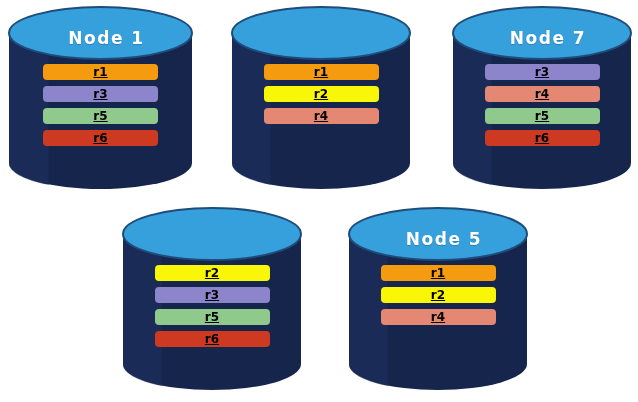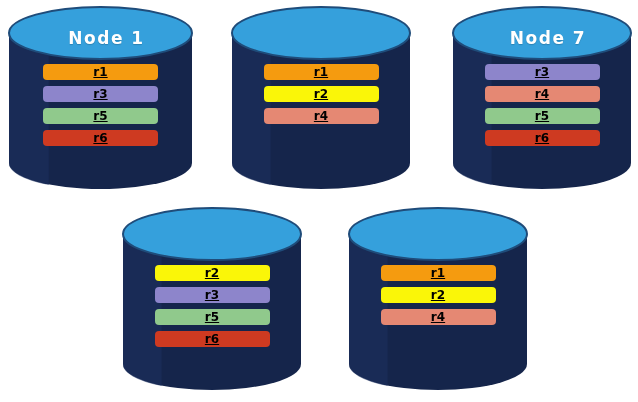--- a/index.html
+++ b/index.html
@@ -117,19 +117,20 @@
         <div class="replica-bar" style="width: 115px; height: 16px; font-size: 12px; background: rgb(144, 201, 140);">r5</div>
         <div class="replica-bar" style="width: 115px; height: 16px; font-size: 12px; background: rgb(206, 58, 33);">r6</div>
       </div>
     </div>
     <div class="node" style="left: 348px; top: 208px; width: 180px; height: 182px;">
       <svg class="cyl-svg" width="180" height="182" viewBox="0 0 180 182">
         <path d="M 1,26 L 1,156 A 89,26 0 0 0 179,156 L 179,26 Z" fill="#15254B"></path>
         <path d="M 1,26 L 1,156 A 89,26 0 0 0 39.6,178 L 39.6,26 Z" fill="#1D3160" opacity="0.55"></path>
         <ellipse cx="90" cy="26" rx="89" ry="26" fill="#35A0DC" stroke="#1F4C7A" stroke-width="2"></ellipse>
       </svg>
+      <div class="node-label" style="top: 21px; font-size: 17px; color: rgb(255, 255, 255);">Node 5</div>
       <div class="replica-stack" style="top: 57px; gap: 6px;">
         <div class="replica-bar" style="width: 115px; height: 16px; font-size: 12px; background: rgb(245, 155, 15);">r1</div>
         <div class="replica-bar" style="width: 115px; height: 16px; font-size: 12px; background: rgb(250, 246, 8);">r2</div>
         <div class="replica-bar" style="width: 115px; height: 16px; font-size: 12px; background: rgb(229, 136, 115);">r4</div>
       </div>
     </div>
   </div>
 
 </body></html>

